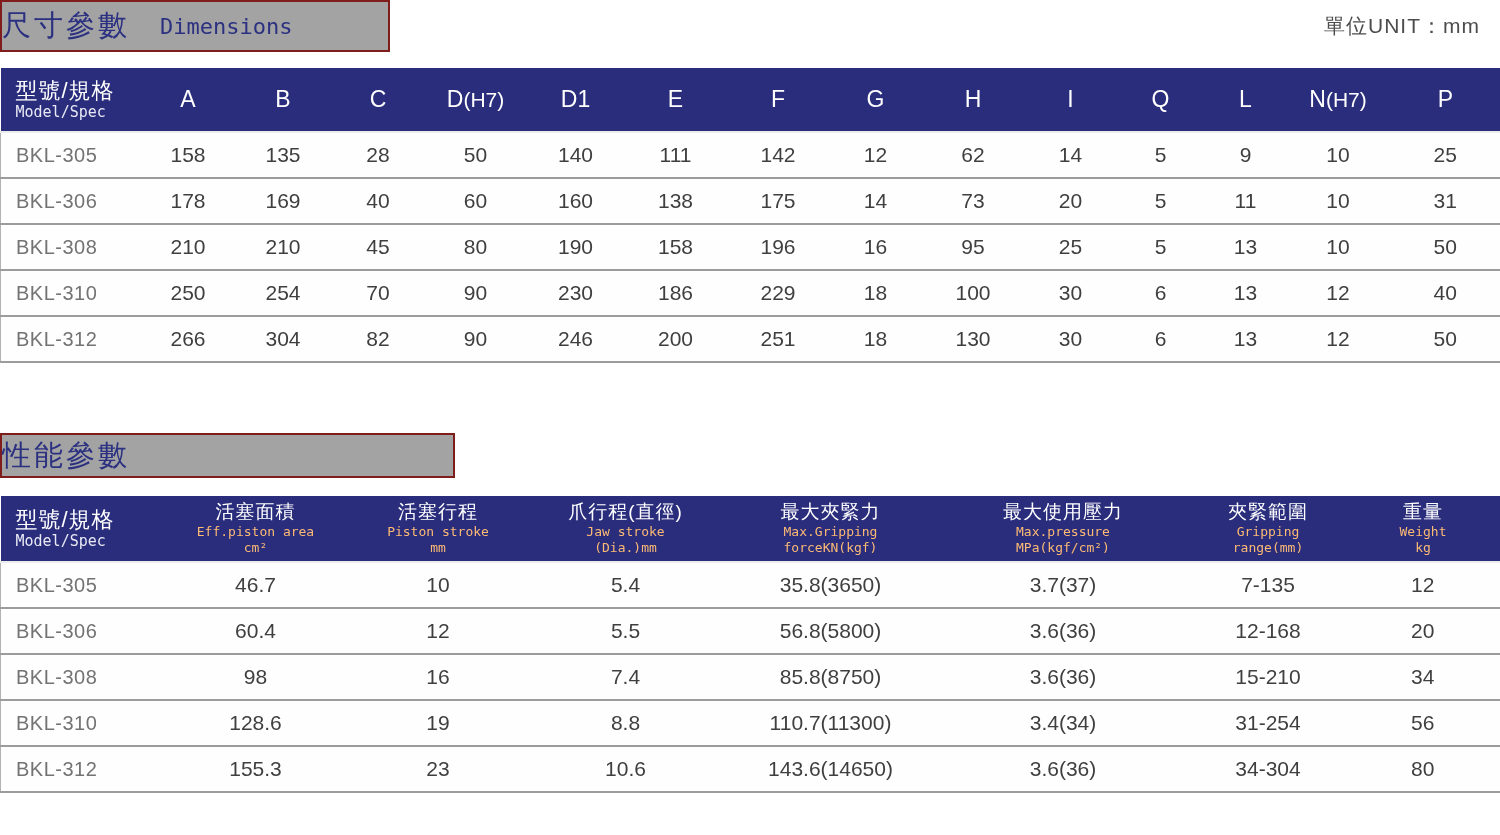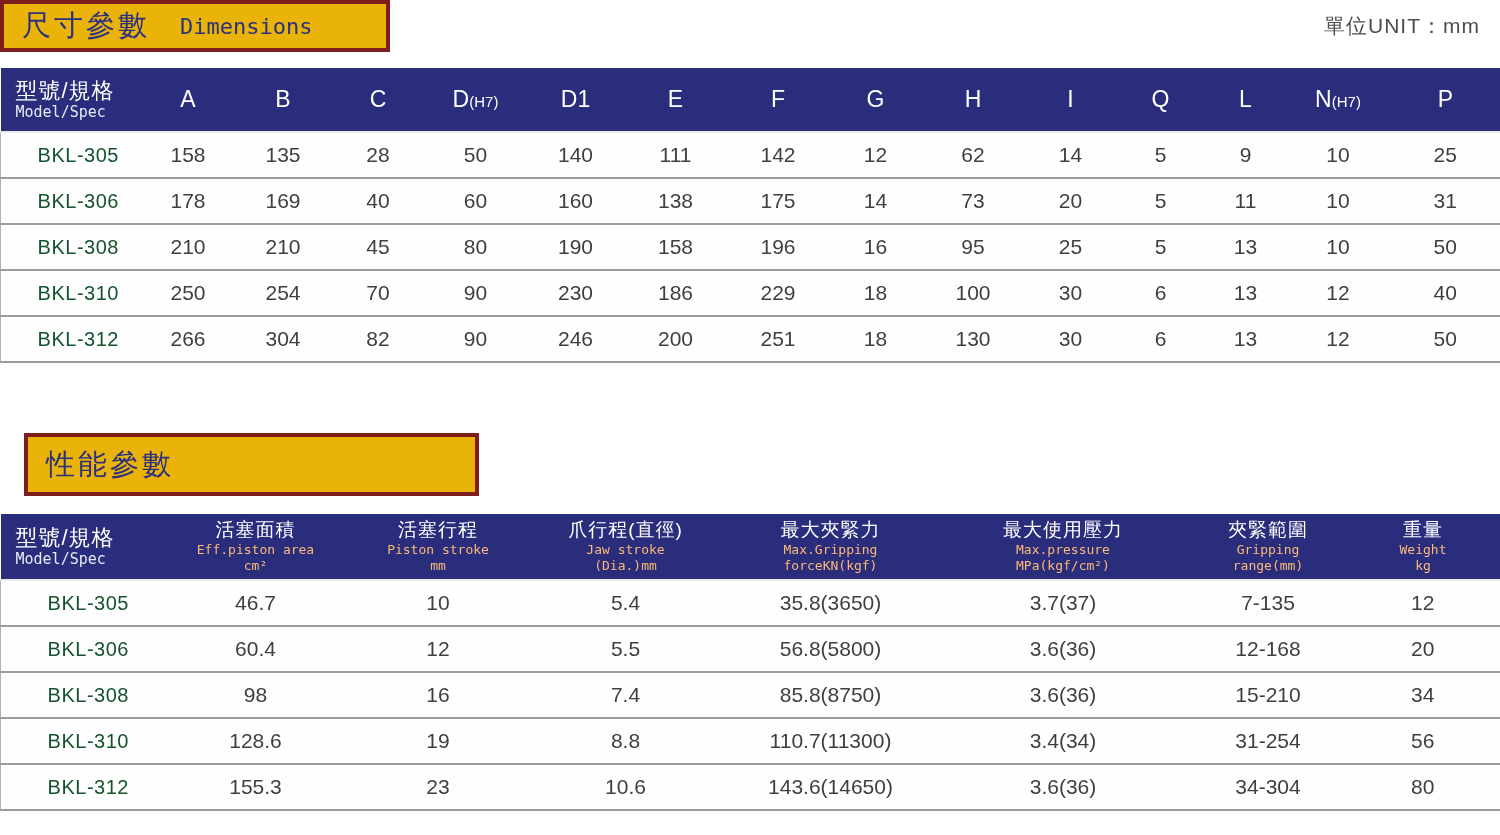--- a/index.html
+++ b/index.html
@@ -6,28 +6,27 @@
   html, body { width: 1500px; height: 835px; }
   body {
     background: #ffffff;
     font-family: "Liberation Sans", sans-serif;
     position: relative;
     overflow: hidden;
   }
 
   
   .section-title {
-    background: #eab308;
-    border: 4px solid #7f1d1d;
+    background: #a3a3a3;
+    border: 2px solid #7f1d1d;
     display: flex;
     align-items: center;
-    padding-left: 18px;
   }
   .title-1 { width: 390px; height: 52px; }
-  .title-2 { width: 455px; height: 63px; margin-top: 70px; margin-left: 24px; }
+  .title-2 { width: 455px; height: 45px; margin-top: 70px; }
   .title-zh {
     color: #2b3180;
     font-size: 29px;
     letter-spacing: 3px;
   }
   .title-en {
     color: #2b3180;
     font-size: 22px;
     margin-left: 30px;
     font-family: "DejaVu Sans Mono", monospace;
@@ -58,39 +57,39 @@
     text-align: center;
     vertical-align: middle;
   }
   .dim-table thead th  { height: 64px; }
   .spec-table thead th { height: 66px; }
 
   th.model-h { text-align: left; padding-left: 15px; }
   .h-zh  { font-size: 22px; letter-spacing: 1px; line-height: 1.15; }
   .h-en  { font-size: 15px; font-family: "DejaVu Sans Mono", monospace; line-height: 1.2; color: #e8e9f5; }
   .dim-letter { font-size: 23px; }
-  .dim-sub    { font-size: 15px; }
+  .dim-sub    { font-size: 21px; }
   .spec-zh  { font-size: 19px; letter-spacing: 1px; line-height: 1.25; }
   .spec-en  { font-size: 13px; font-family: "DejaVu Sans Mono", monospace; line-height: 1.25; color: #fdba74; }
 
   tbody tr { height: 46px; background: #fefefe; }
   tbody td {
     text-align: center;
     vertical-align: middle;
     font-size: 21px;
     color: #3f3f3f;
     border-bottom: 2px solid #9c9c9c;
   }
   tbody tr:first-child td { border-top: 2px solid #ececec; }
   tbody td:first-child { border-left: 1px solid #b2b2b2; }
   tbody td:last-child  { border-right: 1px solid #b2b2b2; }
   td.model {
-    text-align: center;
+    text-align: left;
     padding-left: 15px;
-    color: #14532d;
+    color: #737373;
     font-size: 20px;
     letter-spacing: 0.5px;
   }
 </style>
 </head>
 <body>
 
 <div class="section-title title-1">
   <span class="title-zh">尺寸參數</span>
   <span class="title-en">Dimensions</span>

